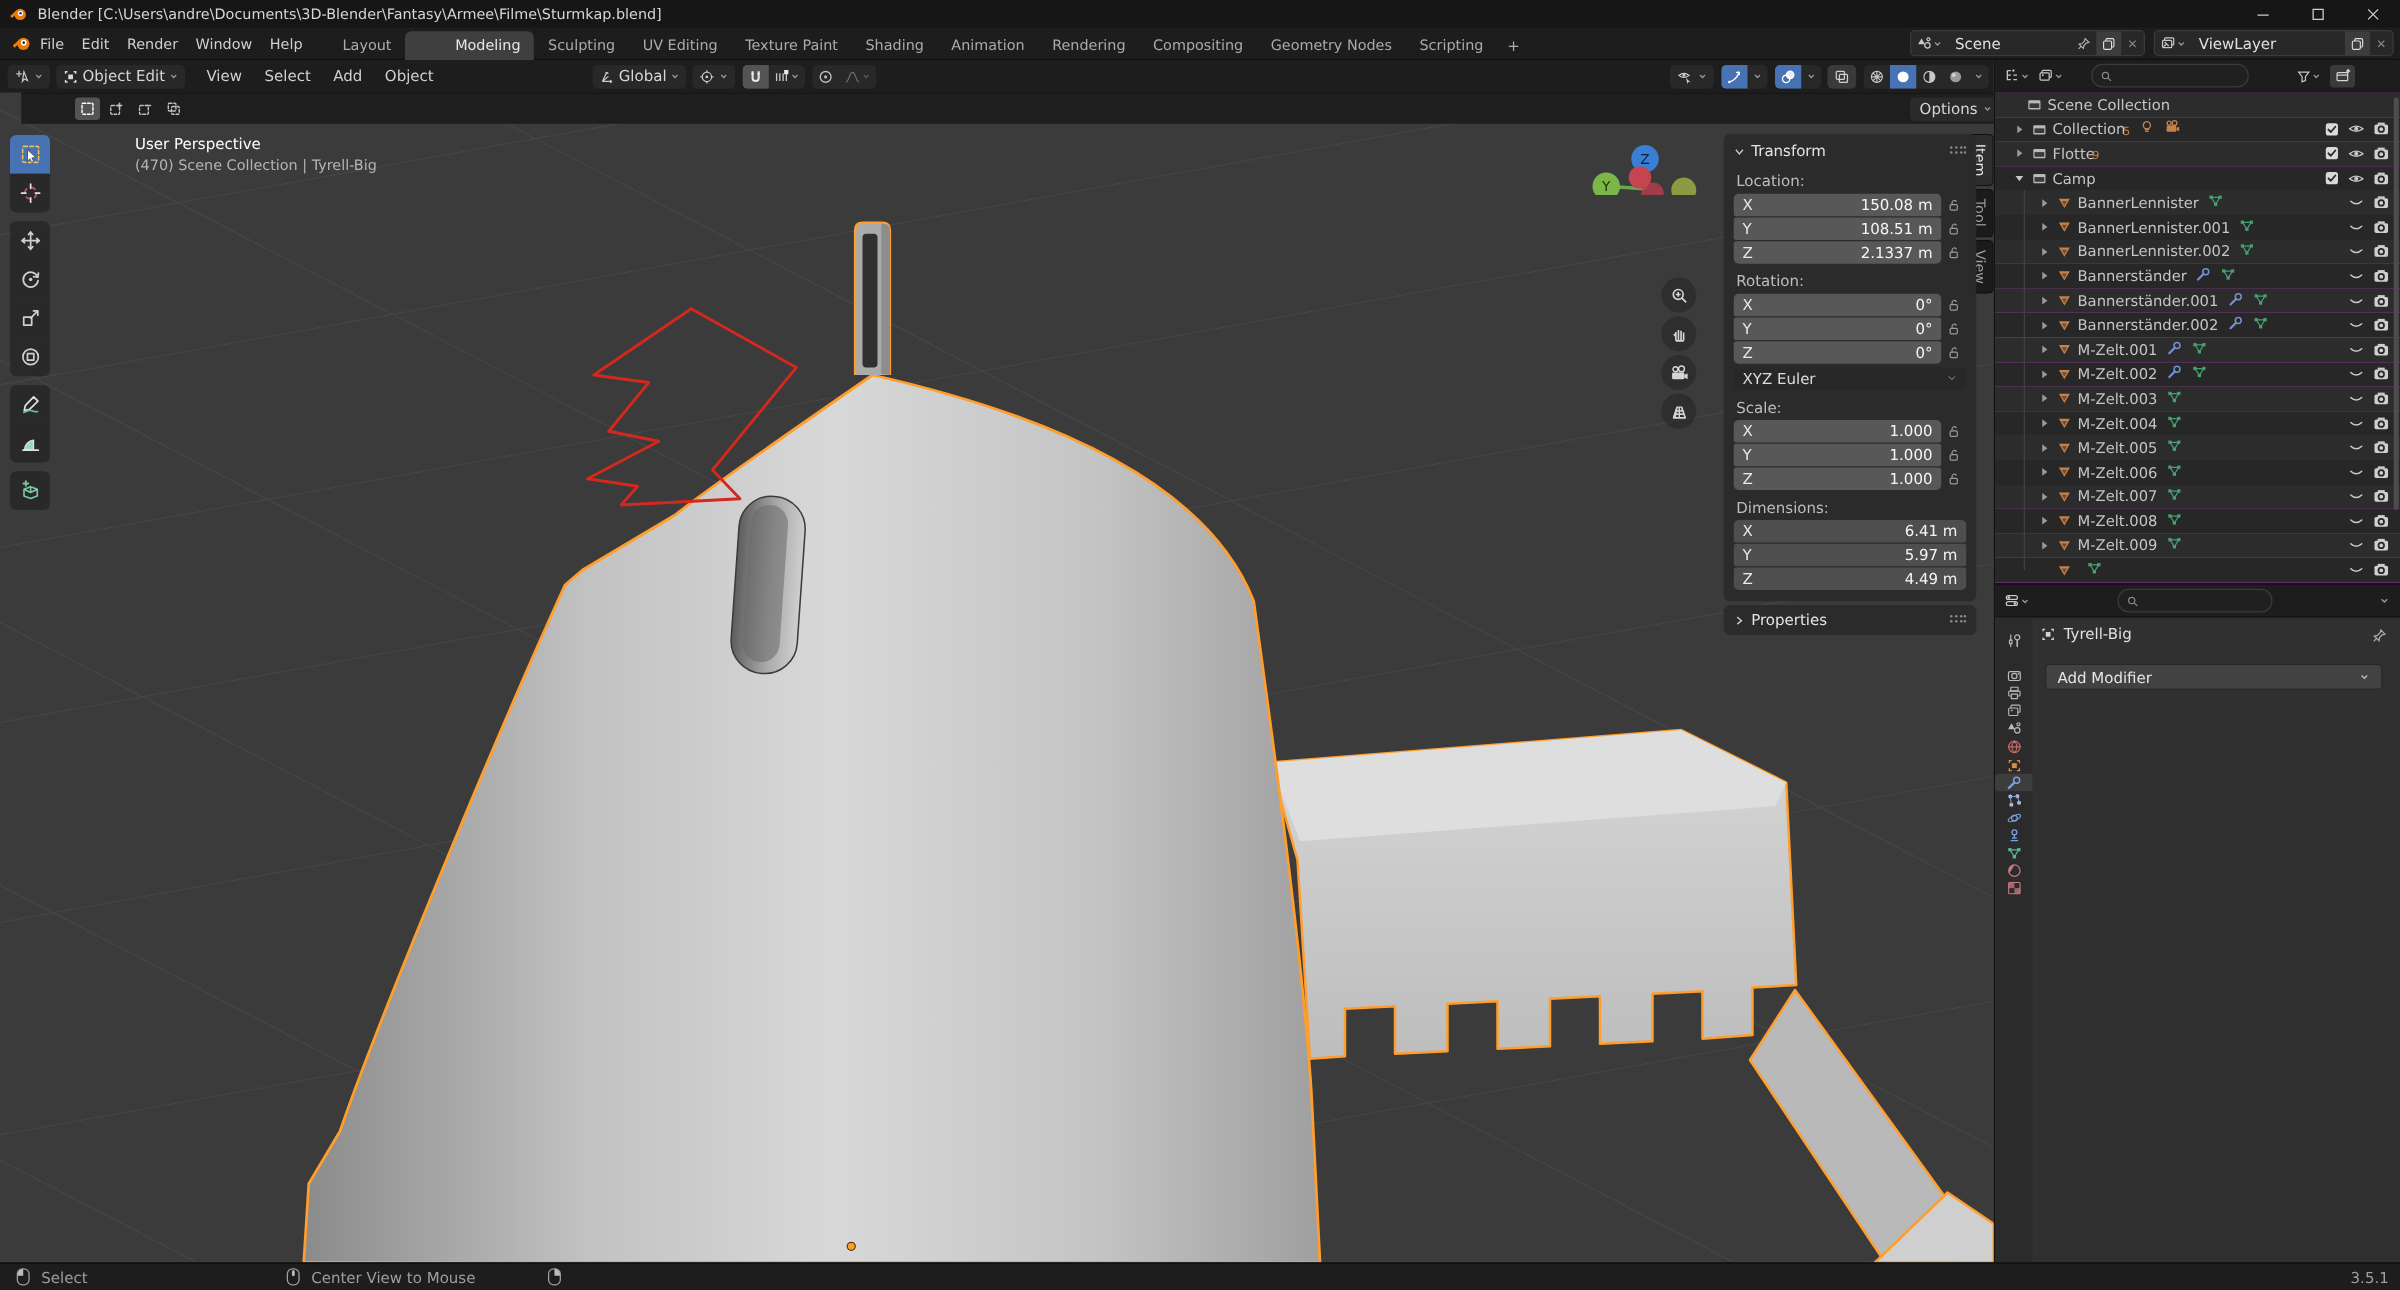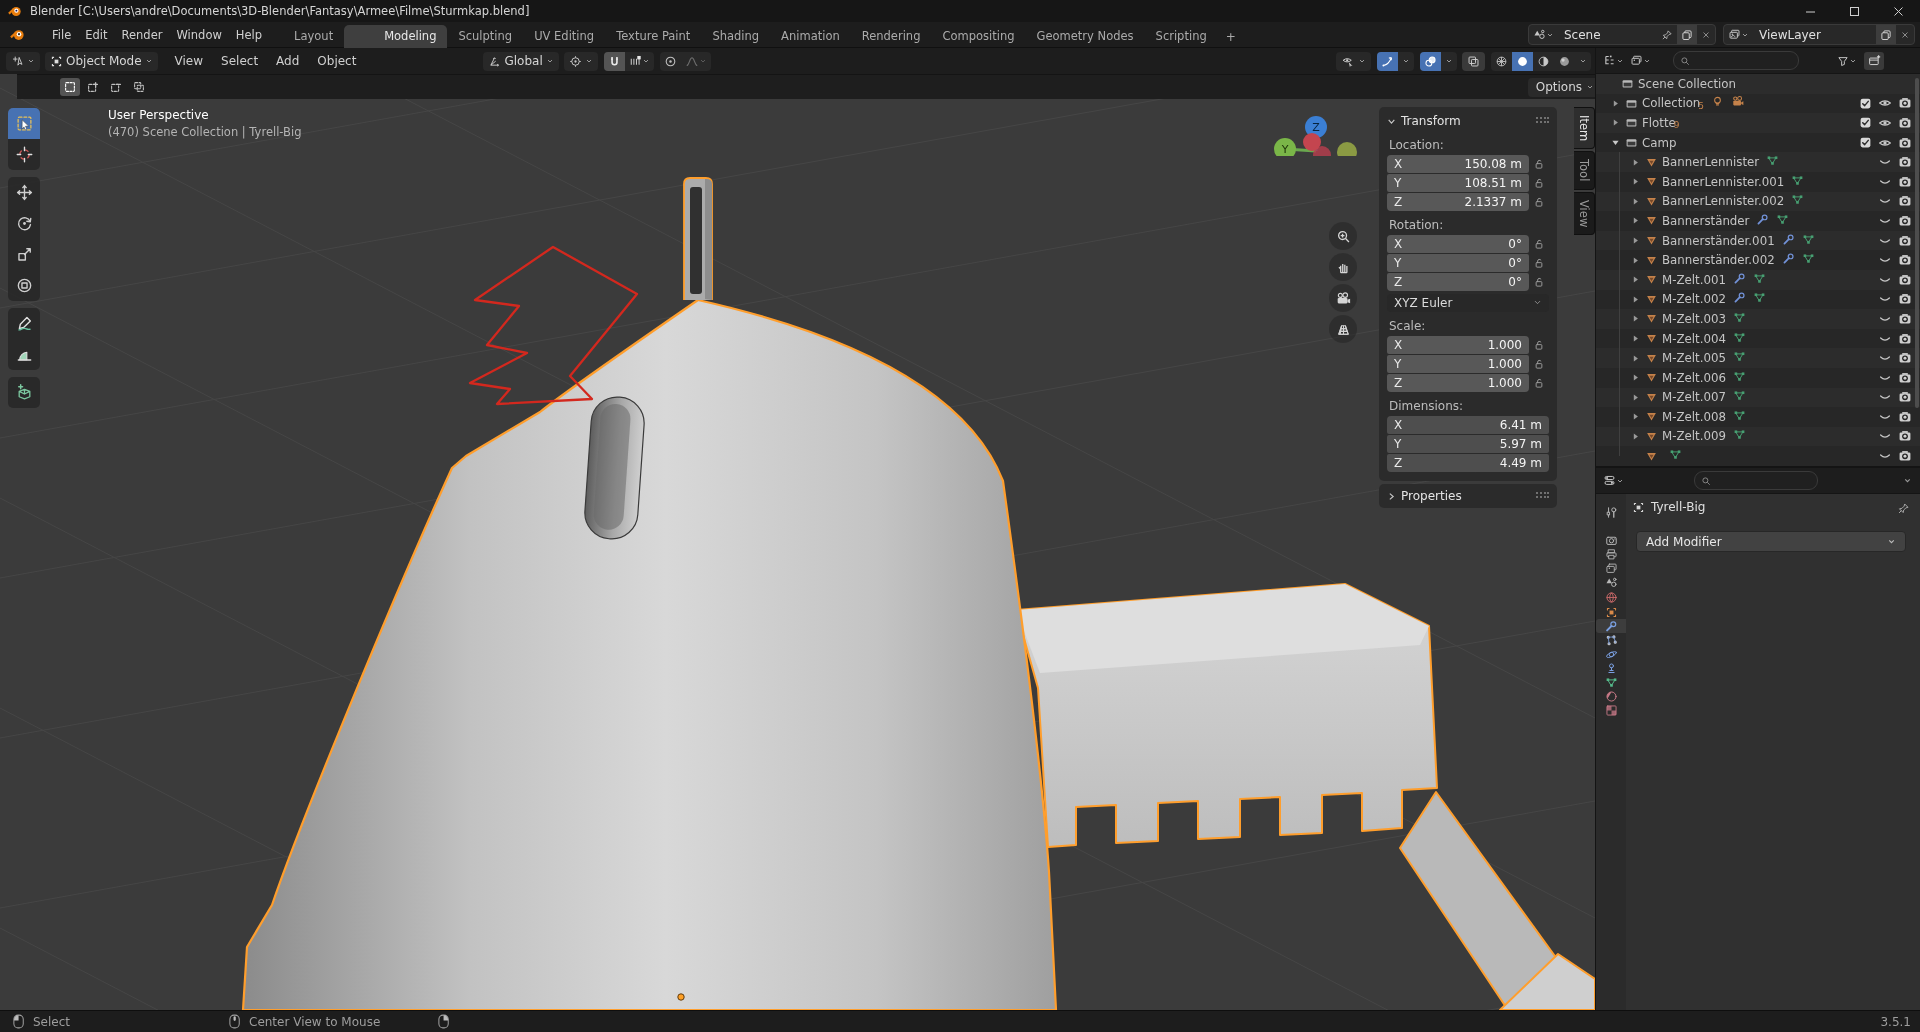--- a/index.html
+++ b/index.html
@@ -60,21 +60,21 @@
   .tool-gap{height:7px;}
   .nav-gizmo{position:absolute;left:1262px;top:18px;z-index:4;}
   .nav-btn{position:absolute;width:28px;height:28px;border-radius:50%;background:rgba(36,36,36,.55);
            display:flex;align-items:center;justify-content:center;color:#d5d5d5;z-index:4;}
   .sidebar-tabs{position:absolute;right:0;top:59px;z-index:4;display:flex;flex-direction:column;gap:2px;}
   .sbtab{writing-mode:vertical-rl;padding:7px 3px;background:#1b1b1b;color:#9a9a9a;font-size:11.5px;
          border-radius:0 4px 4px 0;border:1px solid #101010;border-left:none;}
   .sbtab.active{background:#2e2e2e;color:#e6e6e6;}
 
   
-  .n-panel{position:absolute;left:1379px;top:59px;width:178px;z-index:4;}
+  .n-panel{position:absolute;left:1379px;top:59px;width:202px;z-index:4;}
   .np-card{background:rgba(43,43,43,.96);border-radius:5px;padding:4px 8px 8px 8px;box-sizing:border-box;}
   .np-head{display:flex;align-items:center;height:20px;color:#e4e4e4;gap:5px;}
   .np-head .dots{margin-left:auto;color:#8a8a8a;}
   .np-label{color:#bdbdbd;margin:7px 0 3px 2px;}
   .fld-row{display:flex;align-items:center;margin-bottom:1px;}
   .fld{flex:1;display:flex;align-items:center;height:18px;background:#585858;border-radius:2px;padding:0 7px;}
   .fld .ax{color:#e9e9e9;}
   .fld .val{margin-left:auto;color:#f4f4f4;}
   .fld.dim{background:#4e4e4e;}
   .fld-row.r-first .fld{border-radius:4px 4px 2px 2px;}
@@ -152,21 +152,21 @@
 
   <div class="topbar">
     <span class="ic" style="margin-left:10px">
       <svg width="15" height="15" viewBox="0 0 16 16">
           <circle cx="9.3" cy="8.6" r="5.2" fill="#e87d0d"></circle>
           <circle cx="9.6" cy="7.6" r="2.4" fill="#fff"></circle>
           <circle cx="9.6" cy="7.6" r="1.1" fill="#262626"></circle>
           <path d="M1 11 L6 6.4" stroke="#e87d0d" stroke-width="2.4" fill="none"></path>
         </svg>
     </span>
-    <div id="topbar-menus" style="display:flex;margin-left:20px">
+    <div id="topbar-menus" style="display:flex;margin-left:0">
         <span class="menu-item">File</span>
         <span class="menu-item">Edit</span>
         <span class="menu-item">Render</span>
         <span class="menu-item">Window</span>
         <span class="menu-item">Help</span>
       </div>
     <div class="ws-tabs" id="ws-tabs">
         <span class="ws-tab">Layout</span>
         <span class="ws-tab active">Modeling</span>
         <span class="ws-tab">Sculpting</span>
@@ -316,21 +316,21 @@
           </svg>
         <svg width="8" height="8" viewBox="0 0 16 16" fill="none" stroke="#9a9a9a" stroke-width="2">
             <path d="M4 6 L8 10 L12 6"></path>
           </svg>
       </span>
       <span class="hbtn">
         <svg width="13" height="13" viewBox="0 0 16 16" fill="none" stroke="#dcdcdc" stroke-width="1.4">
             <path d="M3 5 V3 H5 M11 3 H13 V5 M13 11 V13 H11 M5 13 H3 V11"></path>
             <rect x="5.7" y="5.7" width="4.6" height="4.6" fill="#dcdcdc" stroke="none"></rect>
           </svg>
-        <span>Object Mode</span>
+        <span>Object Edit</span>
         <svg width="8" height="8" viewBox="0 0 16 16" fill="none" stroke="#9a9a9a" stroke-width="2">
             <path d="M4 6 L8 10 L12 6"></path>
           </svg>
       </span>
       <div id="vp-menus" style="display:flex;margin-left:8px">
           <span class="hmenu">View</span>
           <span class="hmenu">Select</span>
           <span class="hmenu">Add</span>
           <span class="hmenu">Object</span>
         </div>

